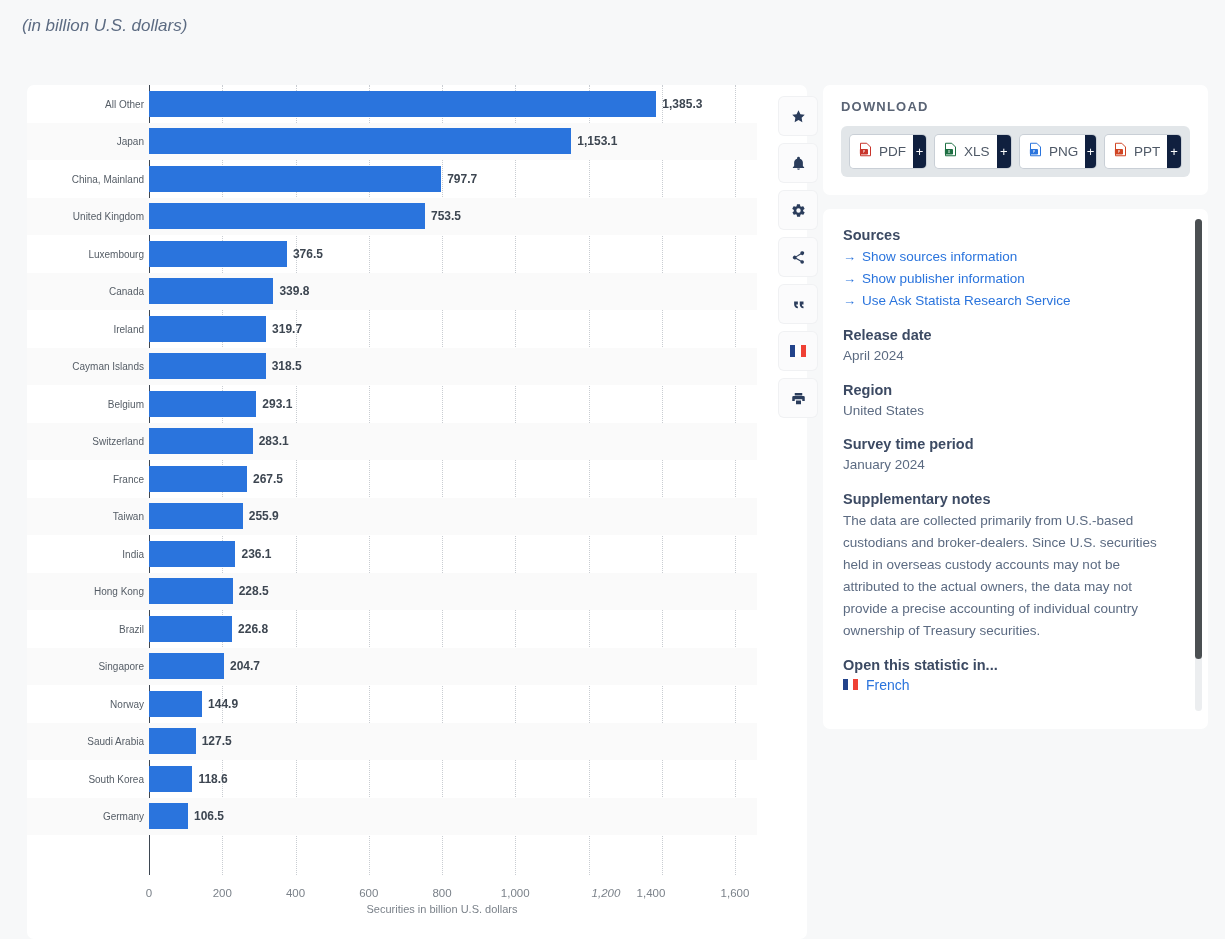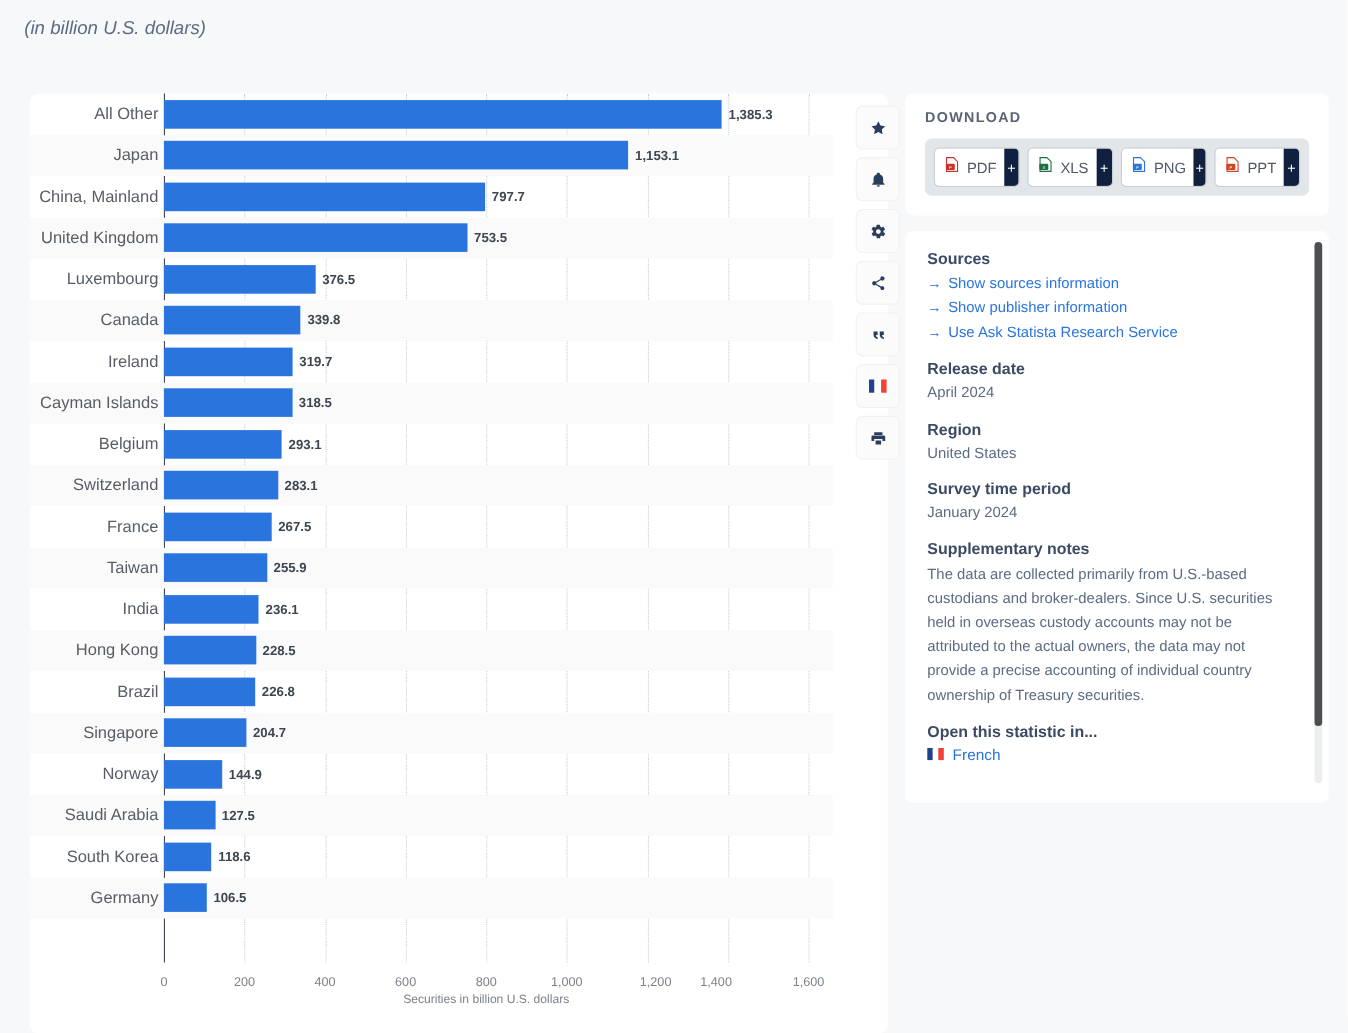--- a/index.html
+++ b/index.html
@@ -60,21 +60,21 @@
   }
   .bar-row.alt { background: #fafafa; }
 
   .cat-label {
     position: absolute;
     left: 0;
     width: 117px;
     text-align: right;
     top: 50%;
     transform: translateY(-50%);
-    font-size: 15px;
+    font-size: 10px;
     color: #555d66;
     white-space: nowrap;
   }
 
   .bar-track {
     position: absolute;
     left: 122px;
     right: 8px;
     top: 0; bottom: 0;
   }
@@ -465,21 +465,21 @@
             </div>
           </div>
         </div>
       <div id="x-axis">
           <div class="tick-label" style="left: 0px;">0</div>
           <div class="tick-label" style="left: 73.25px;">200</div>
           <div class="tick-label" style="left: 146.5px;">400</div>
           <div class="tick-label" style="left: 219.75px;">600</div>
           <div class="tick-label" style="left: 293px;">800</div>
           <div class="tick-label" style="left: 366.25px;">1,000</div>
-          <div class="tick-label" style="left: 447px;">1,200</div>
+          <div class="tick-label" style="left: 457px; font-style: italic;">1,200</div>
           <div class="tick-label" style="left: 502px;">1,400</div>
           <div class="tick-label" style="left: 586px;">1,600</div>
         </div>
       <div id="x-axis-title">Securities in billion U.S. dollars</div>
     </div>
 
     <div id="toolbar">
       <div class="tool-btn">
         <span>
           <svg width="15" height="15" viewBox="0 0 24 24" fill="#2b3d5c">

